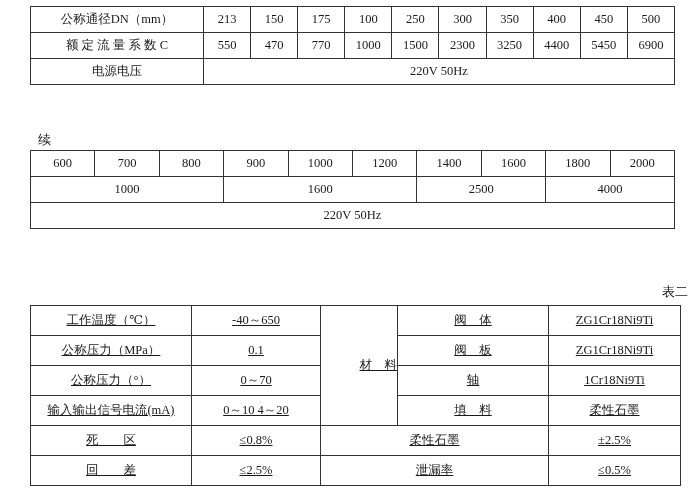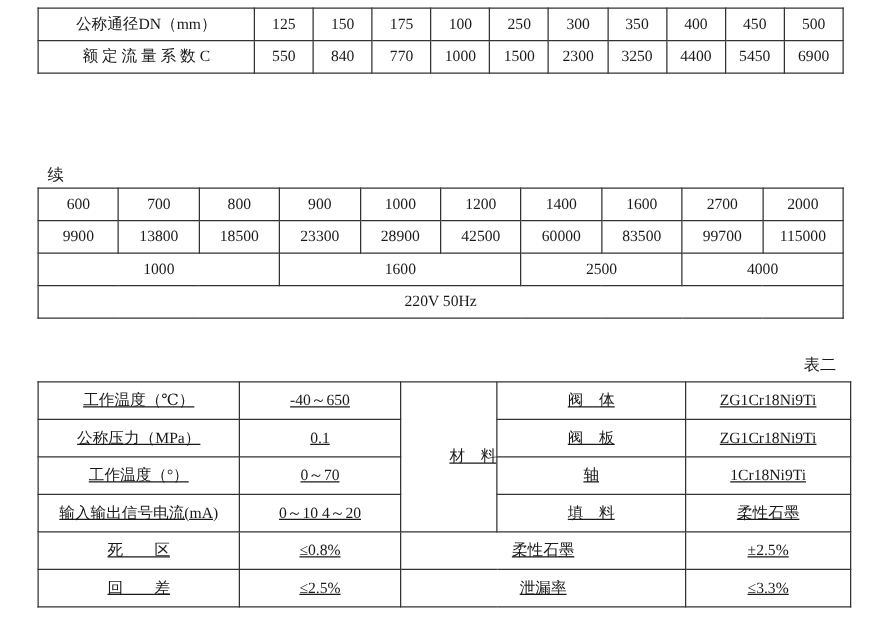--- a/index.html
+++ b/index.html
@@ -49,21 +49,21 @@
   }
   .tbl2 {
     position: absolute;
     left: 30px;
     top: 150px;
     width: 645px;
   }
   .tbl2 td { height: 25px; }
   .tbl2-label {
     position: absolute;
-    right: 31px;
+    right: 12px;
     top: 283px;
     font-size: 13px;
   }
   .tbl3 {
     position: absolute;
     left: 30px;
     top: 305px;
     width: 645px;
     text-decoration: underline;
   }
@@ -76,74 +76,66 @@
 </style>
 </head>
 <body>
 
 <div class="page">
 
   <table class="tbl1">
     <tbody>
         <tr>
       <td class="lbl">公称通径DN（mm）</td>
-      <td>125</td>
+      <td>213</td>
       <td>150</td>
       <td>175</td>
       <td>100</td>
       <td>250</td>
       <td>300</td>
       <td>350</td>
       <td>400</td>
       <td>450</td>
       <td>500</td>
     </tr>
     <tr>
       <td class="lbl">额 定 流 量 系 数 C</td>
       <td>550</td>
-      <td>840</td>
+      <td>470</td>
       <td>770</td>
       <td>1000</td>
       <td>1500</td>
       <td>2300</td>
       <td>3250</td>
       <td>4400</td>
       <td>5450</td>
       <td>6900</td>
+    </tr>
+    <tr>
+      <td class="lbl">电源电压</td>
+      <td colspan="10">220V  50Hz</td>
     </tr>
   </tbody>
     </table>
 
   <div class="cont-label">续</div>
 
   <table class="tbl2">
     <tbody>
         <tr>
       <td>600</td>
       <td>700</td>
       <td>800</td>
       <td>900</td>
       <td>1000</td>
       <td>1200</td>
       <td>1400</td>
       <td>1600</td>
-      <td>2700</td>
+      <td>1800</td>
       <td>2000</td>
-    </tr>
-    <tr>
-      <td>9900</td>
-      <td>13800</td>
-      <td>18500</td>
-      <td>23300</td>
-      <td>28900</td>
-      <td>42500</td>
-      <td>60000</td>
-      <td>83500</td>
-      <td>99700</td>
-      <td>115000</td>
     </tr>
     <tr>
       <td colspan="3">1000</td>
       <td colspan="3">1600</td>
       <td colspan="2">2500</td>
       <td colspan="2">4000</td>
     </tr>
     <tr>
       <td colspan="10">220V  50Hz</td>
     </tr>
@@ -161,39 +153,39 @@
       <td class="c4">阀　体</td>
       <td class="c5">ZG1Cr18Ni9Ti</td>
     </tr>
     <tr>
       <td>公称压力（MPa）</td>
       <td>0.1</td>
       <td>阀　板</td>
       <td>ZG1Cr18Ni9Ti</td>
     </tr>
     <tr>
-      <td>工作温度（°）</td>
+      <td>公称压力（°）</td>
       <td>0～70</td>
       <td>轴</td>
       <td>1Cr18Ni9Ti</td>
     </tr>
     <tr>
       <td>输入输出信号电流(mA)</td>
       <td>0～10 4～20</td>
       <td>填　料</td>
       <td>柔性石墨</td>
     </tr>
     <tr>
       <td>死　　区</td>
       <td>≤0.8%</td>
       <td colspan="2">柔性石墨</td>
       <td>±2.5%</td>
     </tr>
     <tr>
       <td>回　　差</td>
       <td>≤2.5%</td>
       <td colspan="2">泄漏率</td>
-      <td>≤3.3%</td>
+      <td>≤0.5%</td>
     </tr>
   </tbody>
     </table>
 
 </div>
 
 </body></html>

